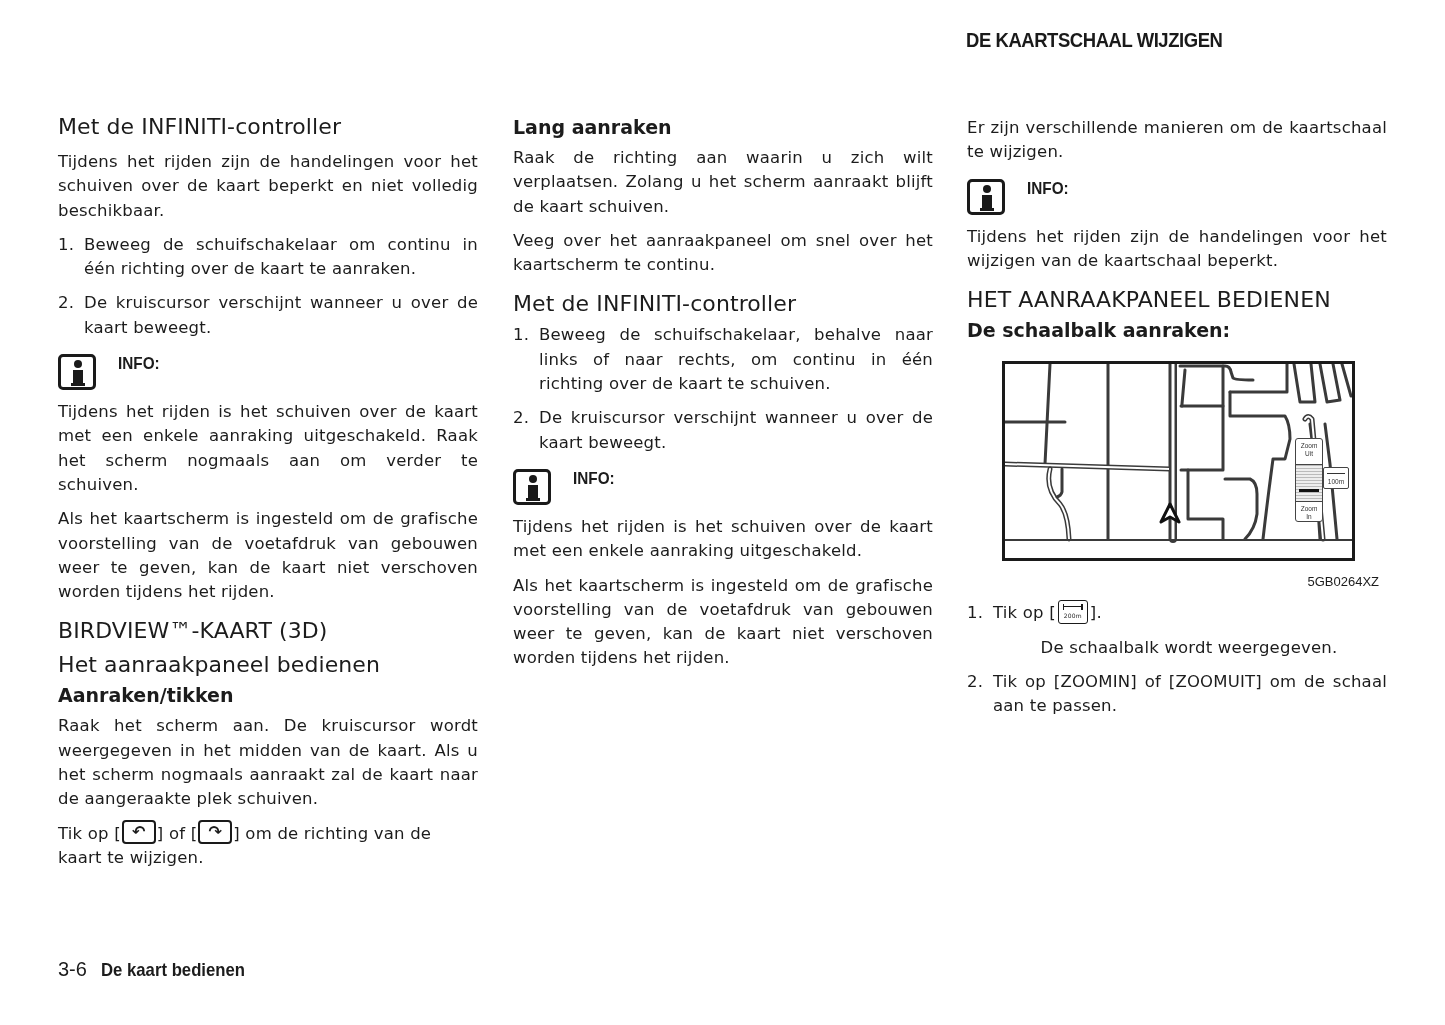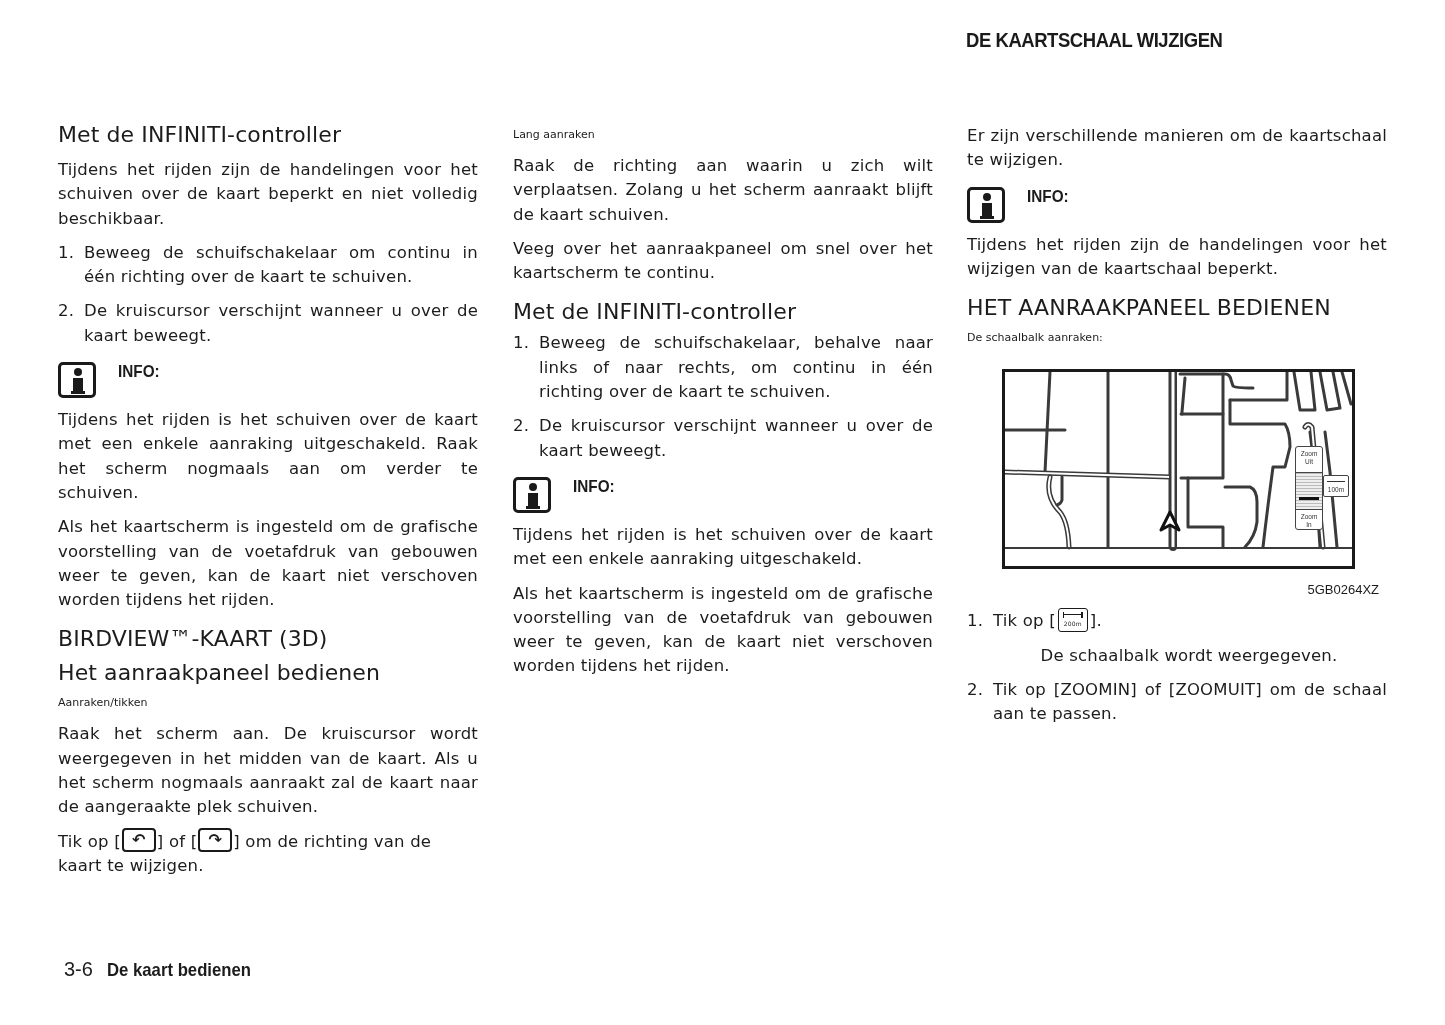--- a/index.html
+++ b/index.html
@@ -6,26 +6,26 @@
     body {
       width: 1445px; height: 1025px; position: relative; overflow: hidden;
       font-family: "DejaVu Sans", sans-serif; color: #1c1c1c;
     }
     .page-header {
       position: absolute; left: 966px; top: 28px;
       font-family: "Liberation Sans", sans-serif; font-weight: bold;
       font-size: 21px; letter-spacing: -0.5px; transform: scaleX(0.88); transform-origin: left top;
       color: #1a1a1a;
     }
-    .col { position: absolute; top: 118px; width: 420px; }
+    .col { position: absolute; top: 110px; width: 420px; }
     .col1 { left: 58px; }
     .col2 { left: 513px; }
     .col3 { left: 967px; }
     .h2 { font-size: 22px; font-weight: normal; margin: 0 0 6px 0; line-height: 34px; letter-spacing: 0.1px; }
-    .h3 { font-size: 11px; font-weight: normal; margin: 0 0 8px 0; line-height: 22px; }
+    .h3 { font-size: 19px; font-weight: bold; margin: 0 0 8px 0; line-height: 22px; }
     p, .para { font-size: 16.5px; line-height: 24.3px; margin: 0 0 10px 0; text-align: justify; letter-spacing: 0.2px; }
     .list { margin: 0 0 10px 0; padding: 0; list-style: none; }
     .list li { font-size: 16.5px; line-height: 24.3px; margin: 0 0 10px 0; padding-left: 26px; text-indent: -26px; text-align: justify; letter-spacing: 0.2px; }
     .num { display: inline-block; width: 26px; text-indent: 0; }
     .info { display: flex; align-items: flex-start; margin: 14px 0 6px 0; height: 40px; }
     .info-icon {
       width: 38px; height: 36px; border: 3px solid #1a1a1a; border-radius: 5px;
       box-sizing: border-box; position: relative; margin-right: 22px;
     }
     .info-icon .dot { position: absolute; left: 13px; top: 3px; width: 8px; height: 8px; border-radius: 50%; background: #1a1a1a; }
@@ -42,37 +42,37 @@
       border: 1.5px solid #1a1a1a; border-radius: 3px; box-sizing: border-box; position: relative; top: -2px; margin: 0 2px;
     }
     .inline-scale .ln { position: absolute; left: 5px; right: 5px; top: 5px; height: 1.5px; background: #1a1a1a; }
     .inline-scale .lt { position: absolute; left: 4px; top: 3px; width: 1.5px; height: 6px; background: #1a1a1a; }
     .inline-scale .rt { position: absolute; right: 4px; top: 3px; width: 1.5px; height: 6px; background: #1a1a1a; }
     .inline-scale .tx { position: absolute; left: 0; right: 0; top: 11px; font-size: 6px; text-align: center; line-height: 8px; }
     .figure { margin: 20px 0 0 0; position: relative; height: 240px; }
     .map-frame { position: absolute; left: 35px; top: 0; width: 353px; height: 200px; border: 3px solid #1a1a1a; box-sizing: border-box; background: #fff; }
     .fig-caption { position: absolute; right: 8px; top: 213px; font-family: "Liberation Sans", sans-serif; font-size: 13px; }
     .footer {
-      position: absolute; left: 64px; top: 958px; display: flex; align-items: baseline;
+      position: absolute; left: 58px; top: 958px; display: flex; align-items: baseline;
       font-family: "Liberation Sans", sans-serif;
     }
     .footer-num { font-size: 20px; margin-right: 14px; }
     .footer-title { font-size: 19px; font-weight: bold; transform: scaleX(0.88); transform-origin: left center; }
     .indent { padding-left: 24px; }
   </style>
 </head>
 <body>
 
 <div class="page-header">DE KAARTSCHAAL WIJZIGEN</div>
 
 <div class="col col1">
   <div class="h2">Met de INFINITI-controller</div>
   <p>Tijdens het rijden zijn de handelingen voor het schuiven over de kaart beperkt en niet volledig beschikbaar.</p>
   <ul class="list">
-    <li><span class="num">1.</span><span>Beweeg de schuifschakelaar om continu in één richting over de kaart te schuiven.</span></li>
+    <li><span class="num">1.</span><span>Beweeg de schuifschakelaar om continu in één richting over de kaart te aanraken.</span></li>
     <li><span class="num">2.</span><span>De kruiscursor verschijnt wanneer u over de kaart beweegt.</span></li>
   </ul>
   <div class="info">
     <div class="info-icon">
         <div class="dot"></div>
         <div class="bar"></div>
         <div class="base"></div>
       </div>
     <span class="info-label">INFO:</span>
   </div>

